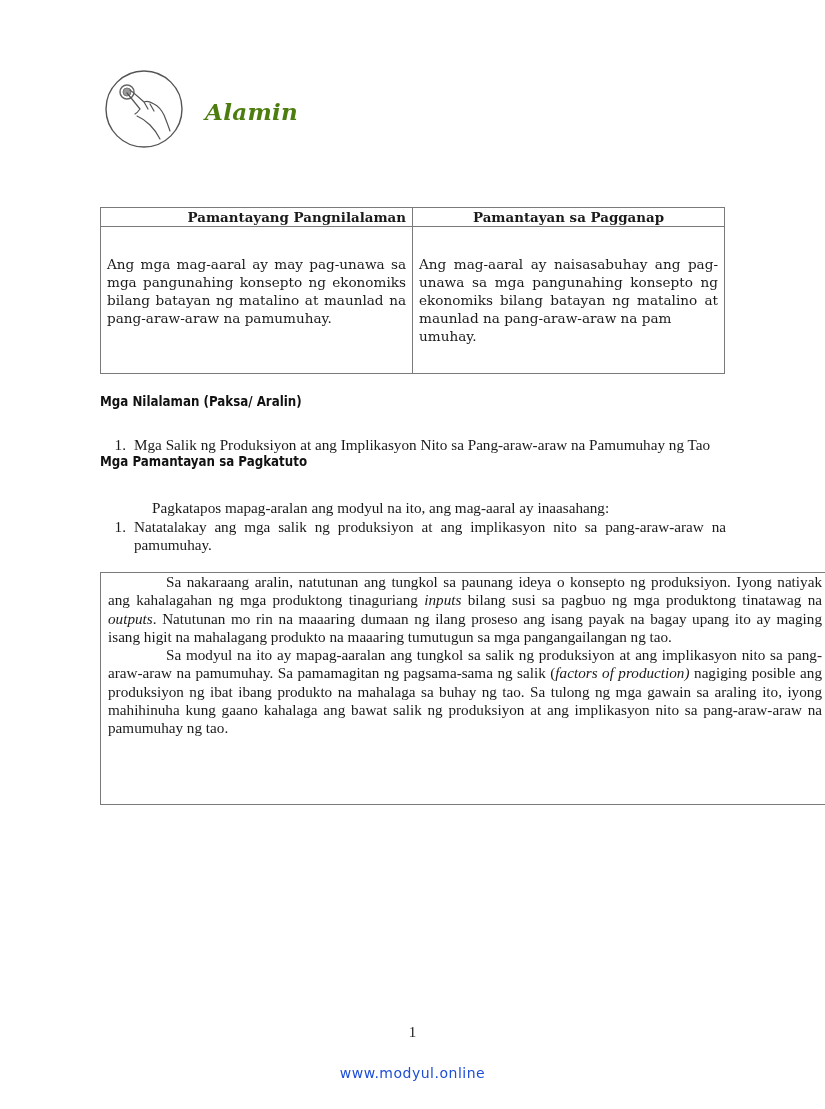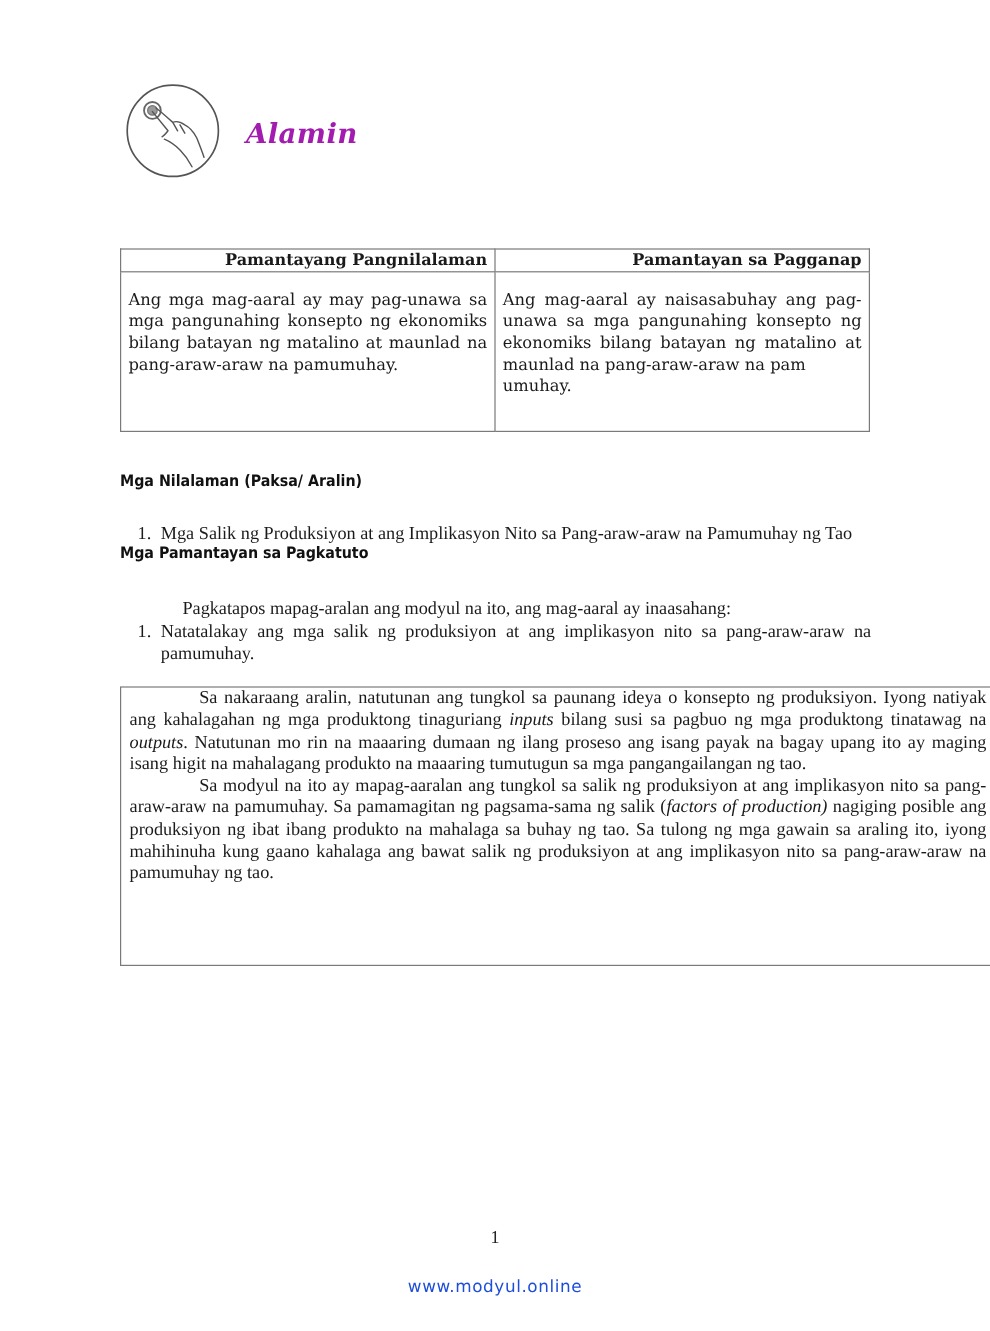--- a/index.html
+++ b/index.html
@@ -22,21 +22,21 @@
       left: 104px; top: 69px;
       width: 80px; height: 80px;
     }
     #alamin-title {
       left: 205px; top: 98px;
       font-family: "DejaVu Serif", serif;
       font-style: italic;
       font-weight: bold;
       font-size: 23px;
       letter-spacing: 0.3px;
-      color: #a21caf;
+      color: #4d7c0f;
     }
 
     
     #standards-table {
       left: 100px; top: 207px;
       width: 625px;
       border-collapse: collapse;
       font-size: 13.6px;
       line-height: 18px;
     }
@@ -45,23 +45,23 @@
       vertical-align: top;
       padding: 0 6px;
     }
     #standards-table th {
       font-weight: bold;
       height: 18px;
       line-height: 18px;
       font-size: 13.4px;
     }
     #standards-table th.left { text-align: right; width: 299px; }
-    #standards-table th.right { text-align: right; }
+    #standards-table th.right { text-align: center; }
     #standards-table td {
-      padding-top: 14px;
+      padding-top: 28px;
       padding-bottom: 0;
       text-align: justify;
       height: 118px;
     }
     #standards-table td p { margin: 0; }
 
     
     .section-heading {
       font-family: "DejaVu Sans", sans-serif;
       font-weight: bold;

